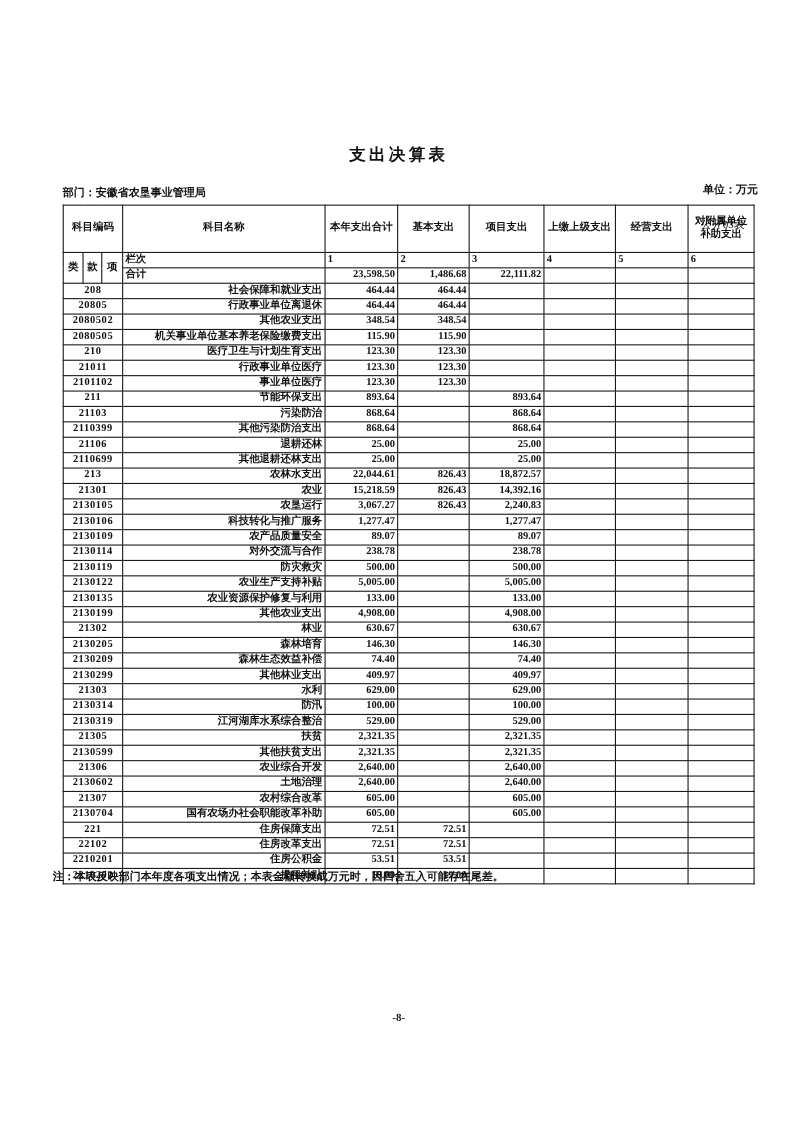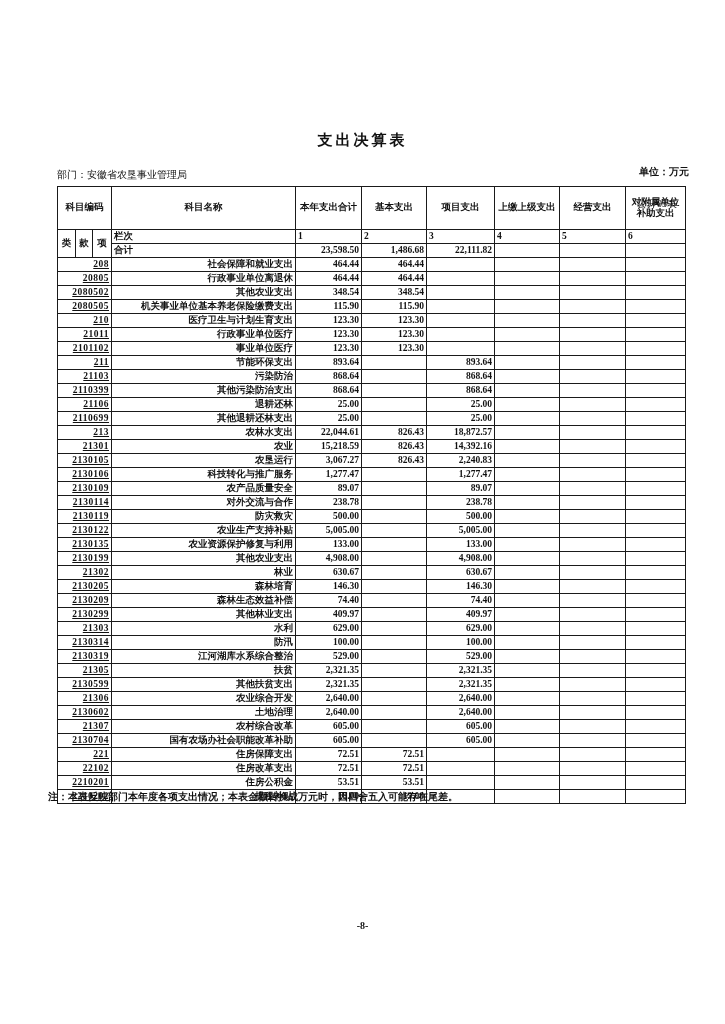--- a/index.html
+++ b/index.html
@@ -26,21 +26,21 @@
     position: absolute;
     top: 149px; right: 48px;
     font-size: 10px;
     font-weight: normal;
     margin-top: 48px;
   }
   .dept-label {
     position: absolute;
     top: 168px; left: 57px;
     font-size: 10px;
-    font-weight: normal;
+    font-weight: bold;
   }
   .unit-label {
     position: absolute;
     top: 165px; right: 36px;
     font-size: 10px;
     font-weight: bold;
   }
   table.expenditure {
     position: absolute;
     top: 186px; left: 57px;
@@ -61,21 +61,21 @@
   }
   table.expenditure thead tr.hdr-main th {
     height: 42px;
     text-align: center;
     white-space: normal;
     line-height: 1.2;
   }
   .ckp { text-align: center; }
   .cell-center { text-align: left; }
   .cell-num { text-align: right; padding-right: 3px; }
-  .cell-code { text-align: right; padding-left: 2px; letter-spacing: 0.5px; text-decoration: underline; }
+  .cell-code { text-align: center; padding-left: 2px; letter-spacing: 0.5px; }
   .cell-name { text-align: right; padding-left: 3px; }
   .cell-name.indent1 { padding-left: 15px; }
   .footnote {
     position: absolute;
     top: 790px; left: 48px;
     width: 630px;
     font-size: 10px;
     font-weight: bold;
   }
   .page-number {

